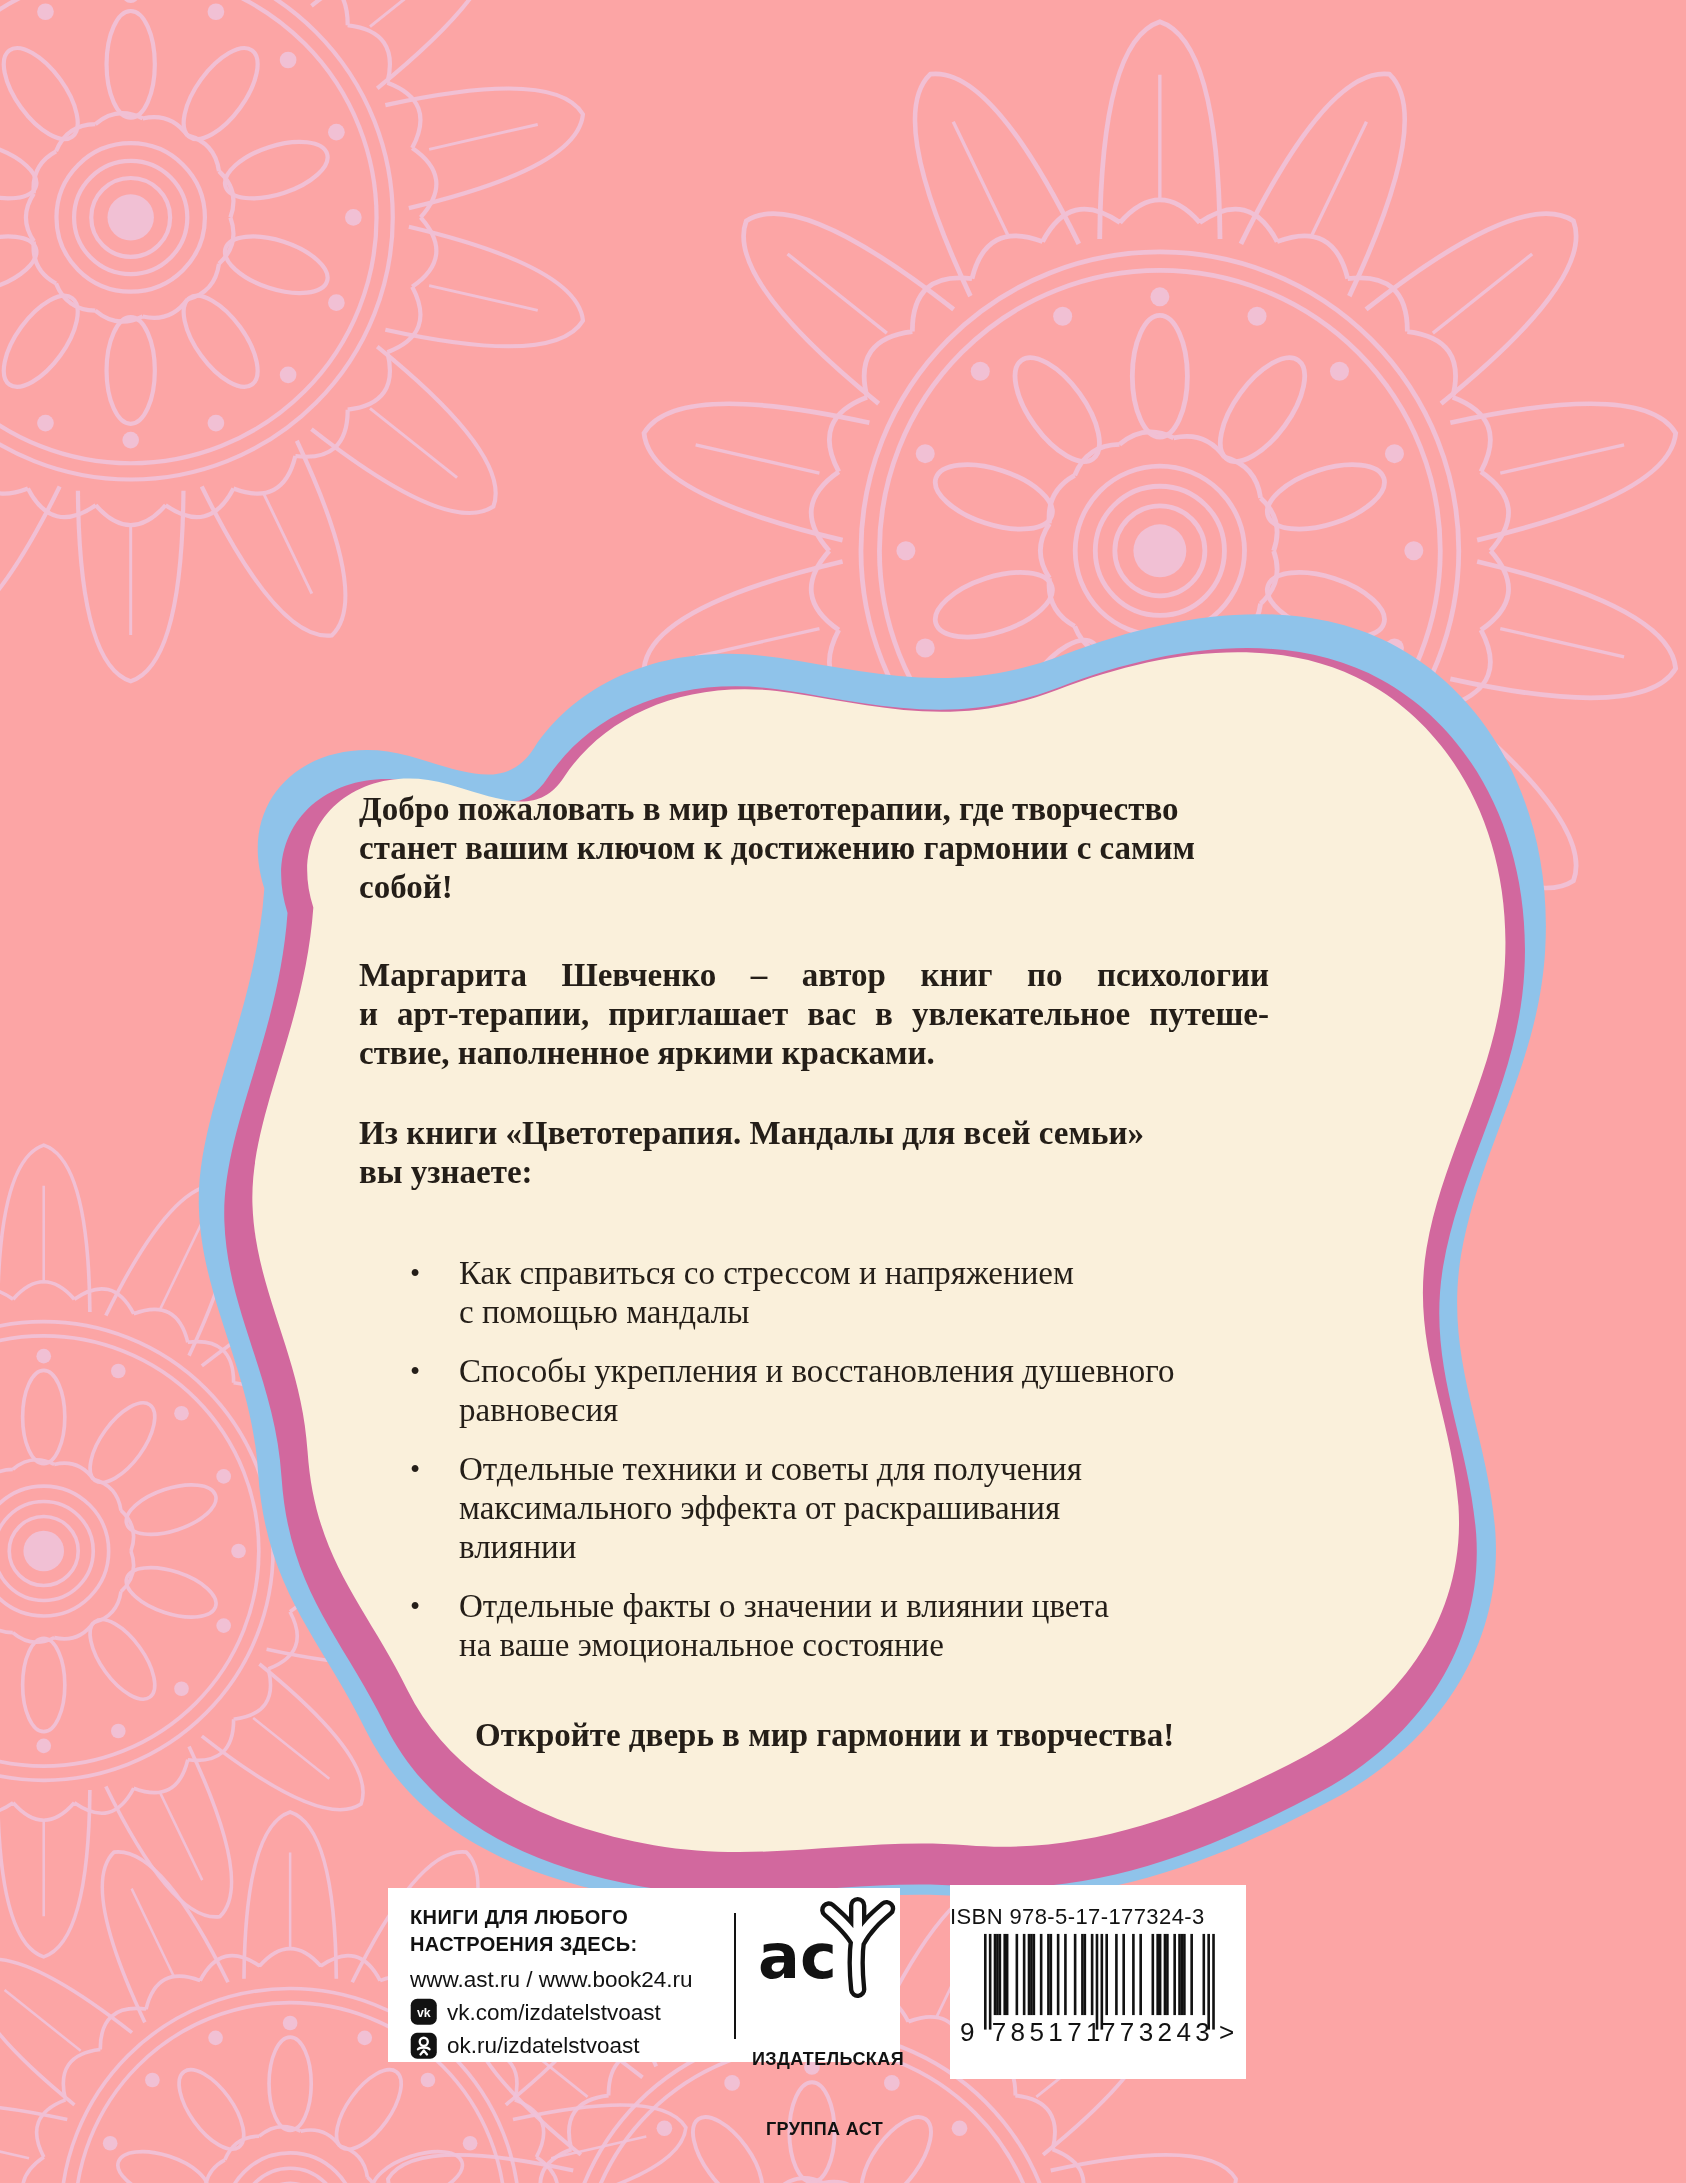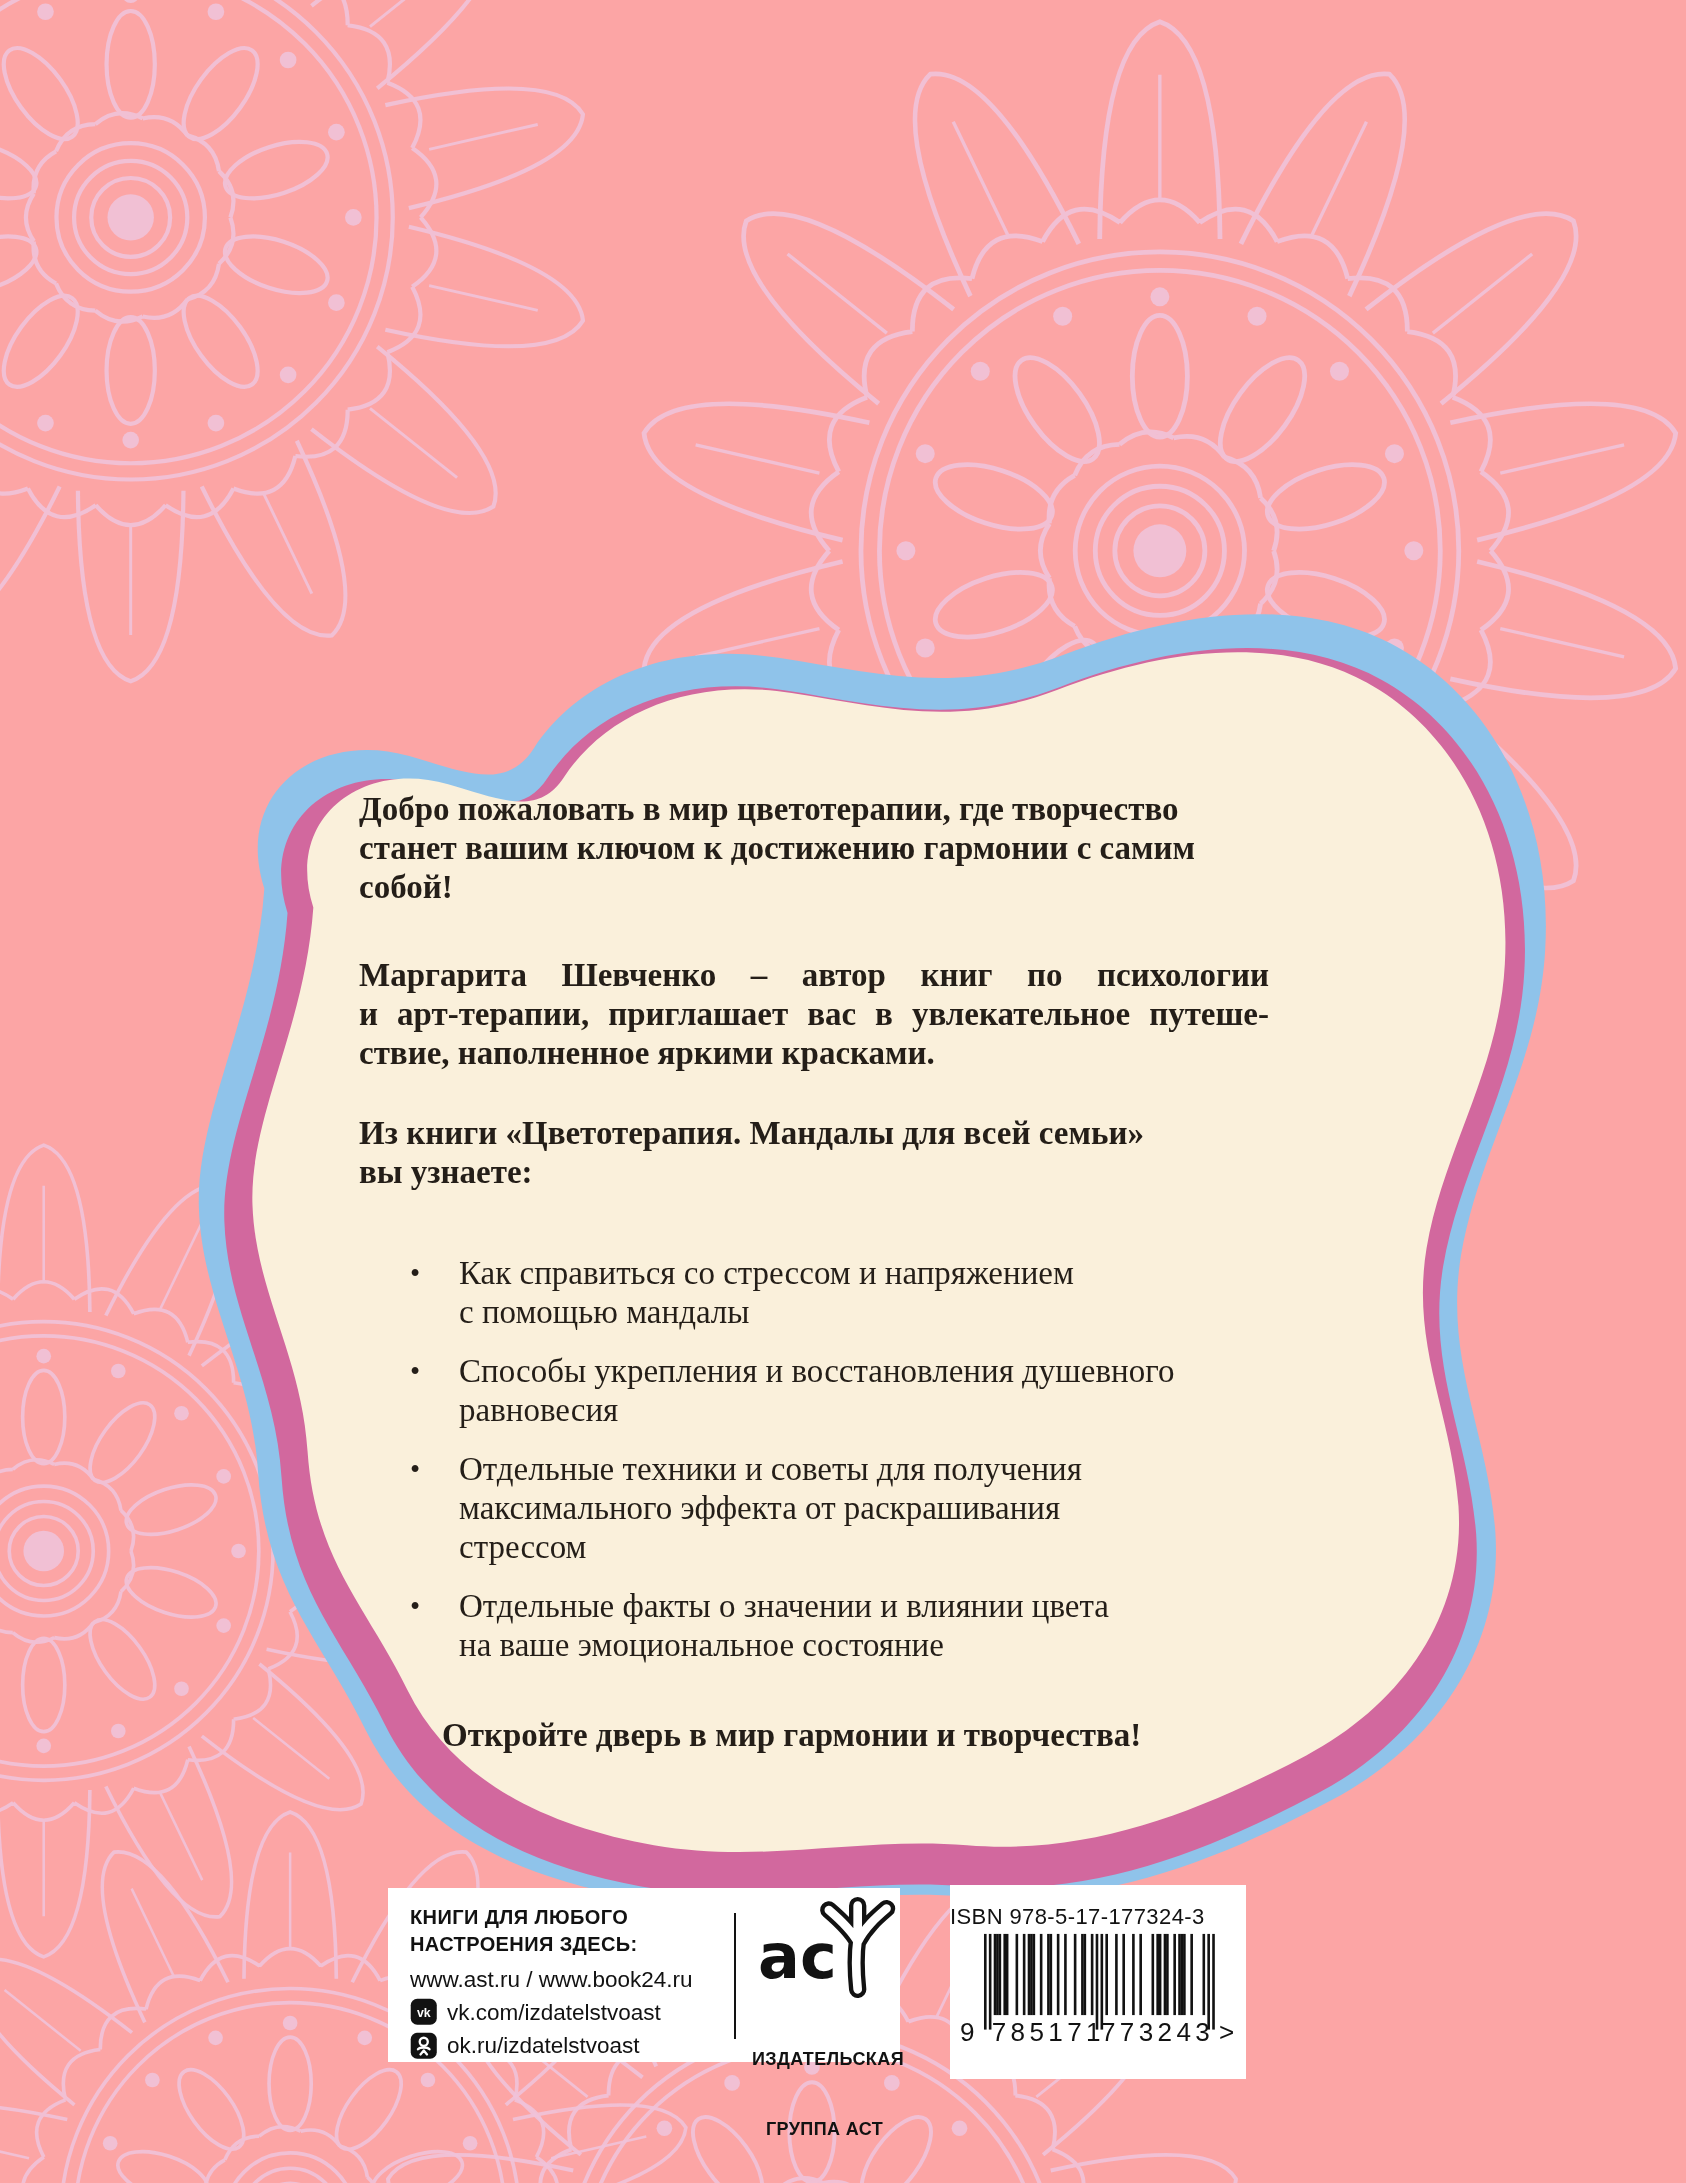--- a/index.html
+++ b/index.html
@@ -13,21 +13,21 @@
   .para .tline{white-space:nowrap;}
   .para.justify .tline{white-space:normal;text-align:justify;text-align-last:justify;}
   .para.justify .tline:last-child{text-align:left;text-align-last:left;}
   .para.p1{margin-bottom:49px;}
   .para.p2{margin-bottom:41px;}
   .para.p3{margin-bottom:62px;}
   .bullets{list-style:none;margin:0;padding:0;font-size:33px;line-height:39px;font-weight:normal;}
   .bullets li{display:flex;padding-left:51px;margin-bottom:20px;}
   .bdot{flex:0 0 49px;font-size:29px;line-height:39px;}
   .btext .tline{white-space:nowrap;}
-  .closing{margin-top:52px;margin-left:83px;font-size:33px;font-weight:bold;white-space:nowrap;}
+  .closing{margin-top:52px;margin-left:116px;font-size:33px;font-weight:bold;white-space:nowrap;}
 
   
   .box{position:absolute;background:#ffffff;}
   .links-box{left:388px;top:1888px;width:512px;height:174px;
              font-family:"Liberation Sans",sans-serif;color:#121212;}
   .links-col{position:absolute;left:22px;top:16px;width:319px;}
   .links-heading{font-weight:bold;font-size:20px;line-height:27px;letter-spacing:0.4px;}
   .links-heading .tline{white-space:nowrap;}
   .site-line{font-size:22.5px;margin-top:8.7px;white-space:nowrap;}
   .social-line{display:flex;align-items:flex-end;gap:9.4px;font-size:22.5px;margin-top:5.8px;white-space:nowrap;}
@@ -302,21 +302,21 @@
           <div class="btext">
             <div class="tline">Способы укрепления и восстановления душевного</div>
             <div class="tline">равновесия</div>
           </div>
         </li>
         <li>
           <span class="bdot">•</span>
           <div class="btext">
             <div class="tline">Отдельные техники и советы для получения</div>
             <div class="tline">максимального эффекта от раскрашивания</div>
-            <div class="tline">стрессом</div>
+            <div class="tline">влиянии</div>
           </div>
         </li>
         <li>
           <span class="bdot">•</span>
           <div class="btext">
             <div class="tline">Отдельные факты о значении и влиянии цвета</div>
             <div class="tline">на ваше эмоциональное состояние</div>
           </div>
         </li>
       </ul>

